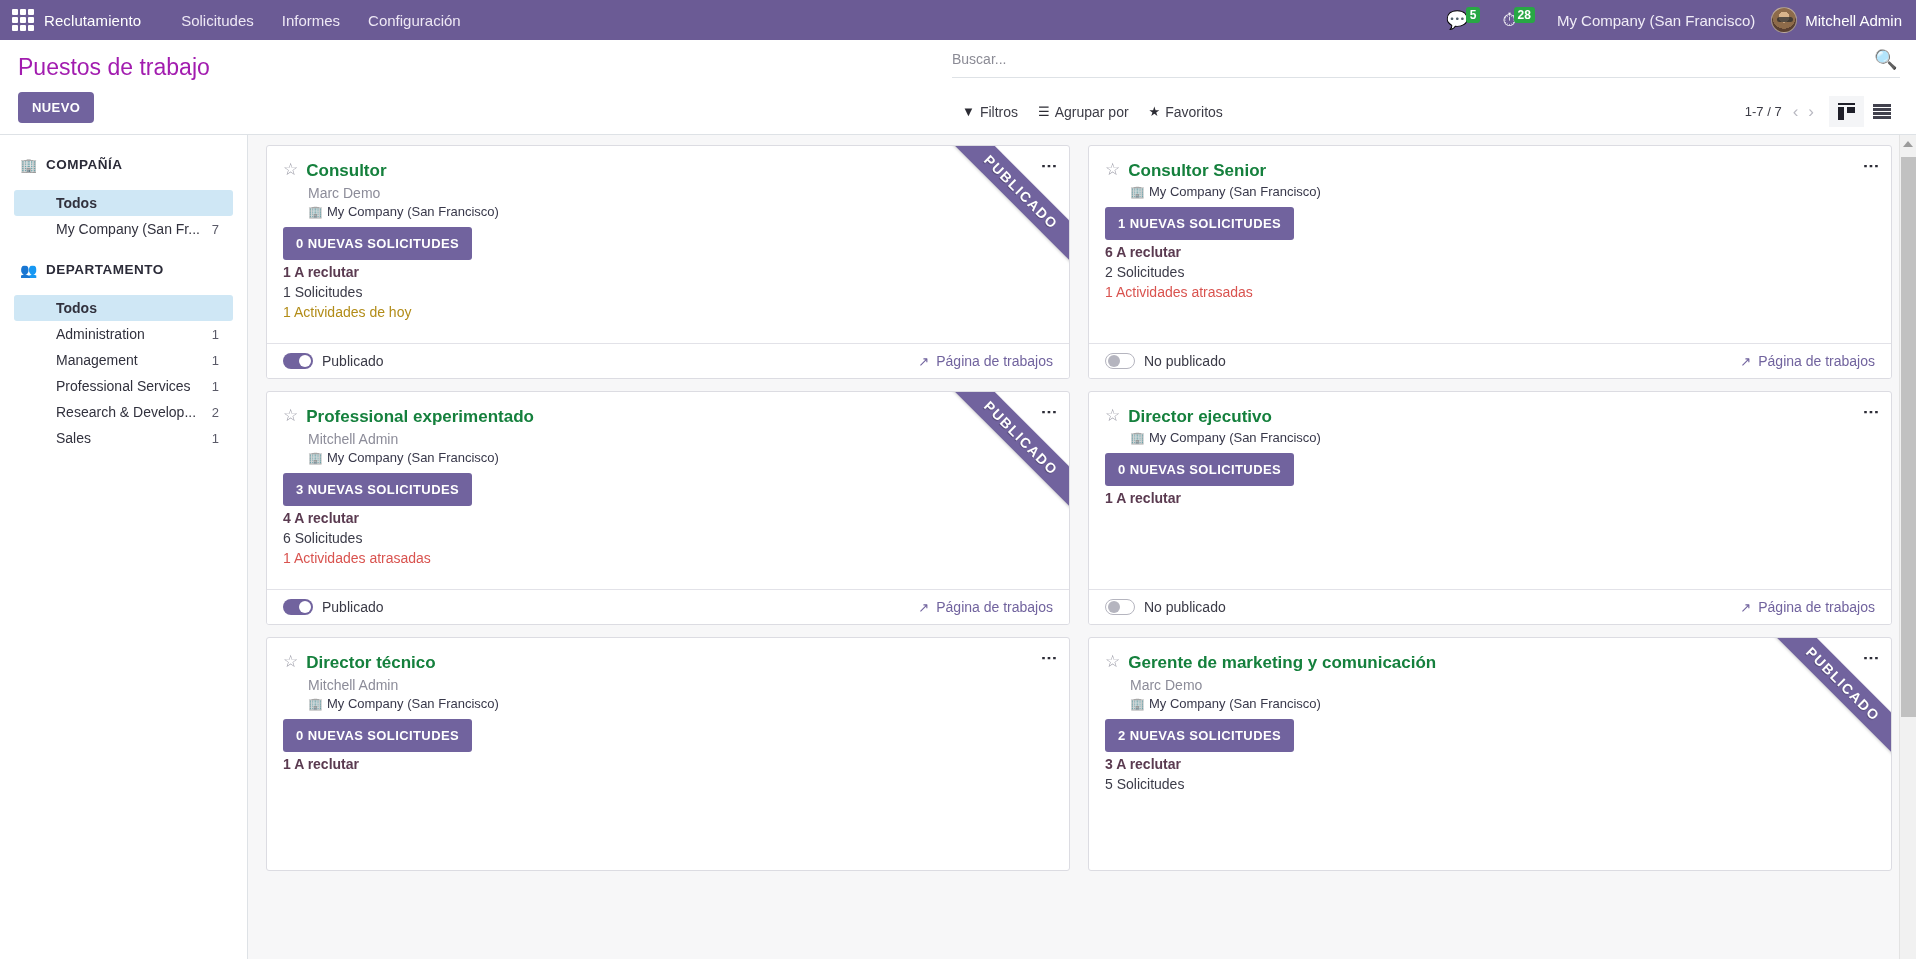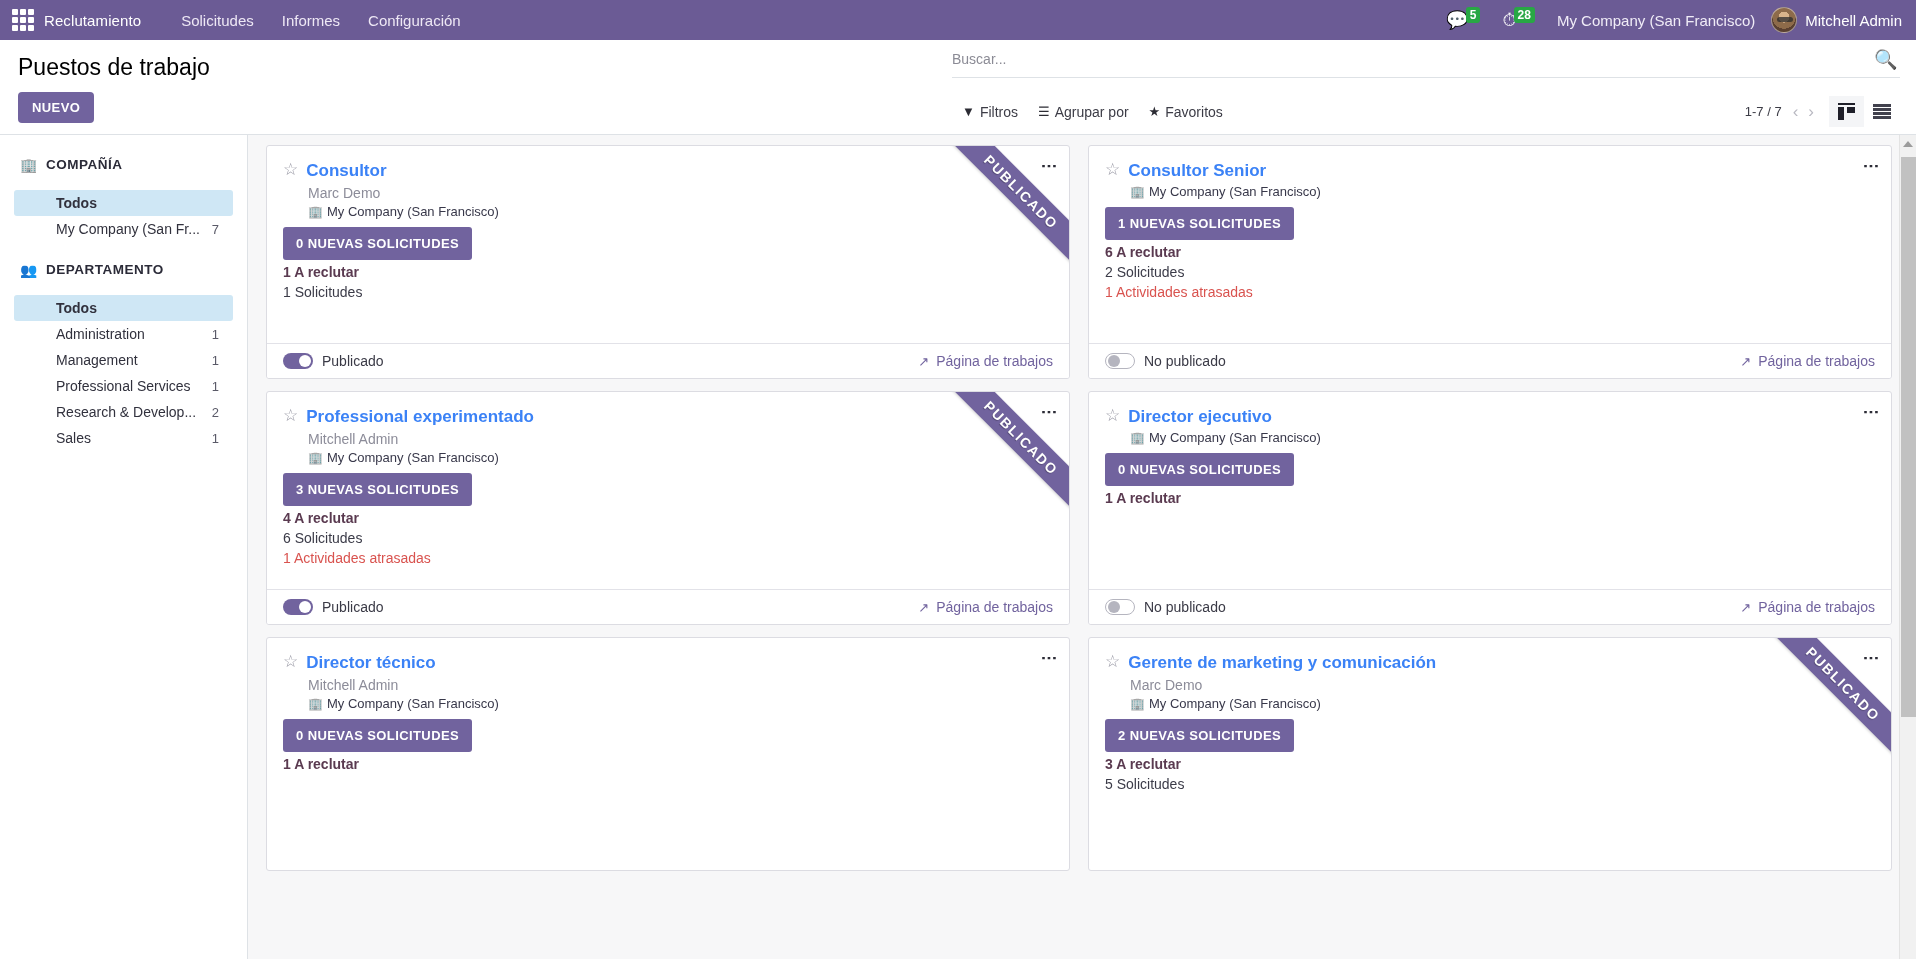--- a/index.html
+++ b/index.html
@@ -67,21 +67,21 @@
   .control-panel {
     background: #ffffff;
     border-bottom: 1px solid #dee2e6;
     display: flex; align-items: flex-start;
     padding: 0;
     height: 95px;
     position: relative;
     z-index: 20;
   }
   .cp-left { width: 952px; padding: 12px 0 0 18px; flex: 0 0 auto;}
-  .page-title { font-size: 23px; color: #000000; font-weight: 400; line-height: 30px; }
+  .page-title { font-size: 23px; color: #a21caf; font-weight: 400; line-height: 30px; }
   .btn-new {
     margin-top: 10px;
     background: #71639e; color: #fff; border: none;
     font-size: 13px; font-weight: 700; letter-spacing: .4px;
     padding: 8px 14px; border-radius: 4px; cursor: pointer;
   }
 
   .cp-right { flex: 1 1 auto; padding-top: 8px; padding-right: 16px; }
   .searchbar-row {
     display: flex; align-items: center;
@@ -177,21 +177,21 @@
     display: flex; flex-direction: column;
     cursor: pointer;
   }
   .kcard-body { padding: 14px 16px 6px 16px; flex: 1 1 auto; position: relative; }
   .kc-head { display: flex; align-items: flex-start; }
   .star {
     font-size: 17px; color: #9a9aa6; margin-right: 8px; line-height: 20px;
     cursor: pointer; flex: 0 0 auto;
   }
   .kc-title {
-    font-size: 17px; font-weight: 700; color: #3b82f6; line-height: 21px;
+    font-size: 17px; font-weight: 700; color: #15803d; line-height: 21px;
     cursor: pointer;
   }
   .kc-menu {
     position: absolute; top: 12px; right: 14px;
     font-size: 16px; color: #2c2c36; cursor: pointer;
     line-height: .7; letter-spacing: 0; z-index: 5; font-weight: 700;
     writing-mode: vertical-rl;
   }
   .kc-manager { font-size: 14px; color: #8c8c99; margin: 4px 0 0 25px; }
   .kc-company {
@@ -434,20 +434,21 @@
             <span class="bicon">🏢</span>
             <span>My Company (San Francisco)</span>
           </div>
           <div class="kc-main">
             <div class="kc-left">
               <button class="btn-apps">0 NUEVAS SOLICITUDES</button>
             </div>
             <div class="kc-right">
               <div class="stat-strong">1 A reclutar</div>
               <div class="stat-normal">1 Solicitudes</div>
+              <div class="stat-today">1 Actividades de hoy</div>
               <div class="stat-late"></div>
             </div>
           </div>
         </div>
         <div class="kcard-foot">
           <div class="pub-group">
             <div class="toggle on">
                 <span class="knob"></span>
               </div>
             <span class="pub-label">Publicado</span>

